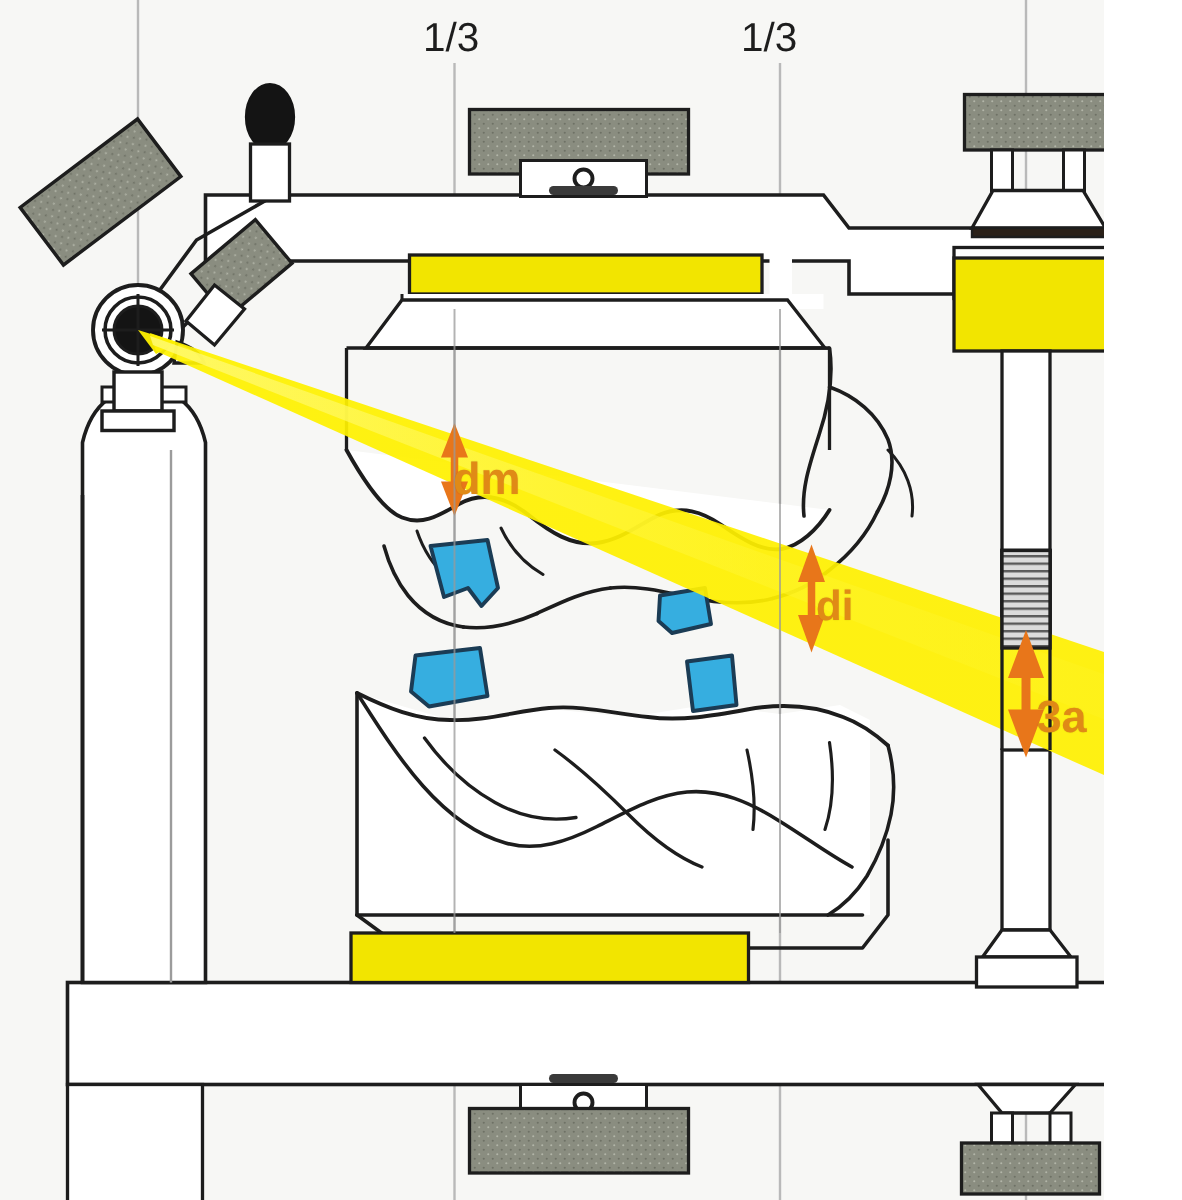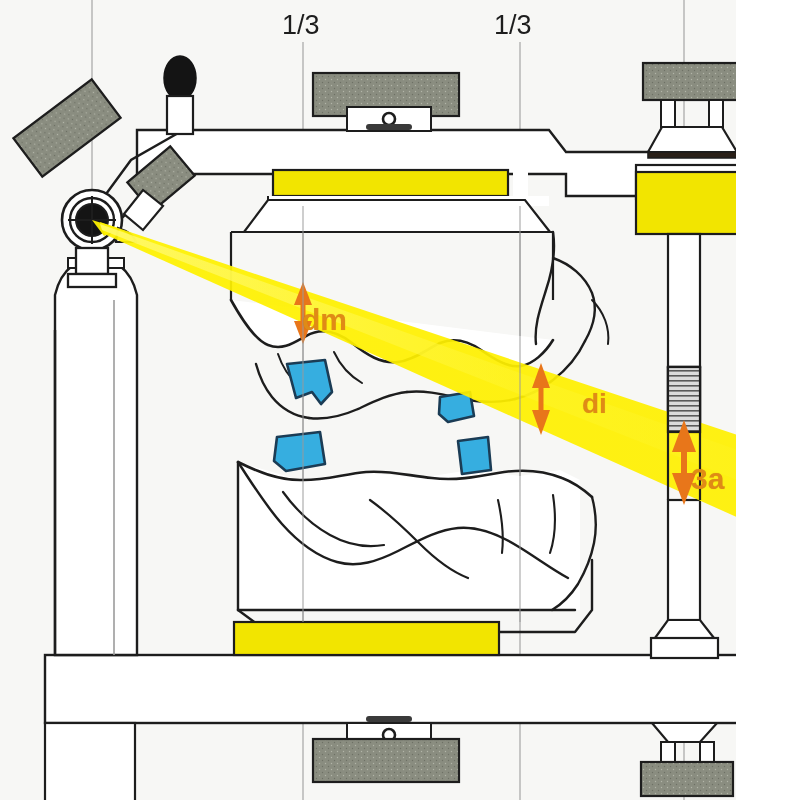--- a/index.html
+++ b/index.html
@@ -248,17 +248,17 @@
   </g>
 
 </svg>
 
 <div class="lbl frac" style="left:282px; top:10px;">1/3</div>
 
 <div class="lbl frac" style="left:494px; top:10px;">1/3</div>
 
 <div class="lbl dimlbl" style="left:302px; top:303px;">dm</div>
 
-<div class="lbl dimlbl small" style="left:582px; top:388px;">di</div>
+<div class="lbl dimlbl small" style="left:544px; top:388px;">di</div>
 
 <div class="lbl dimlbl" style="left:691px; top:462px;text-align:center;">3a</div>
 
 </div>
 
 </body></html>

